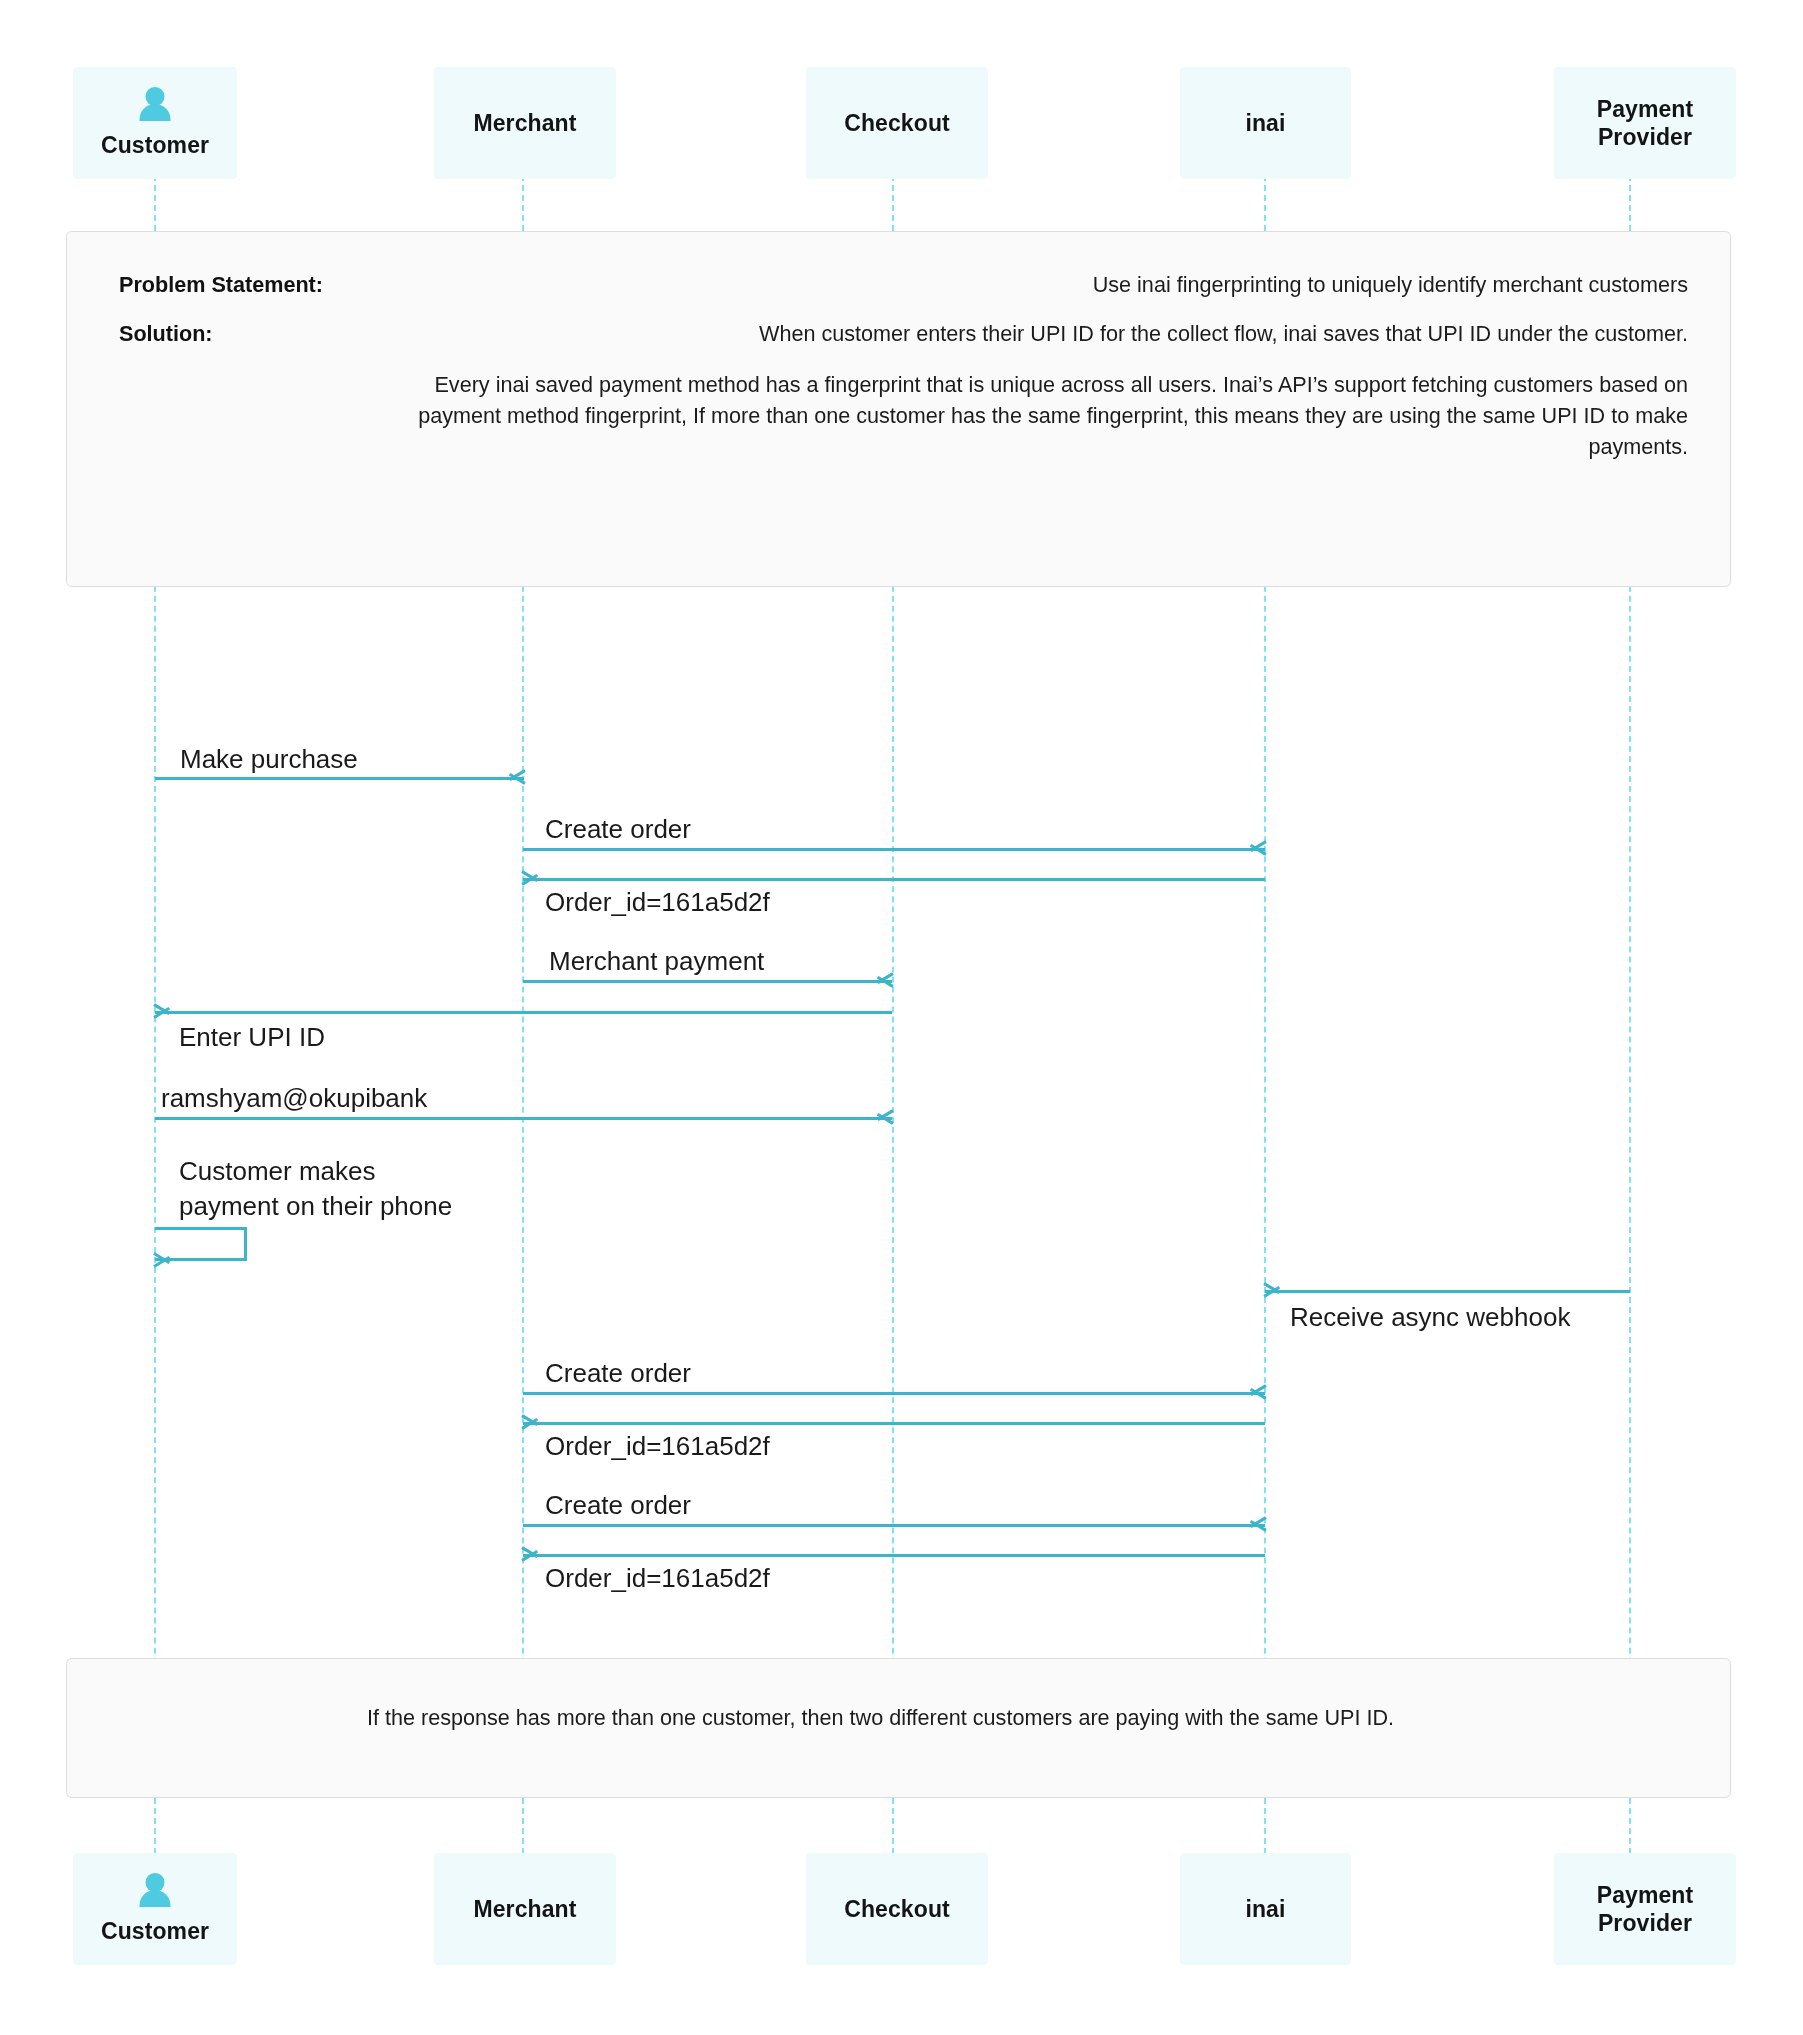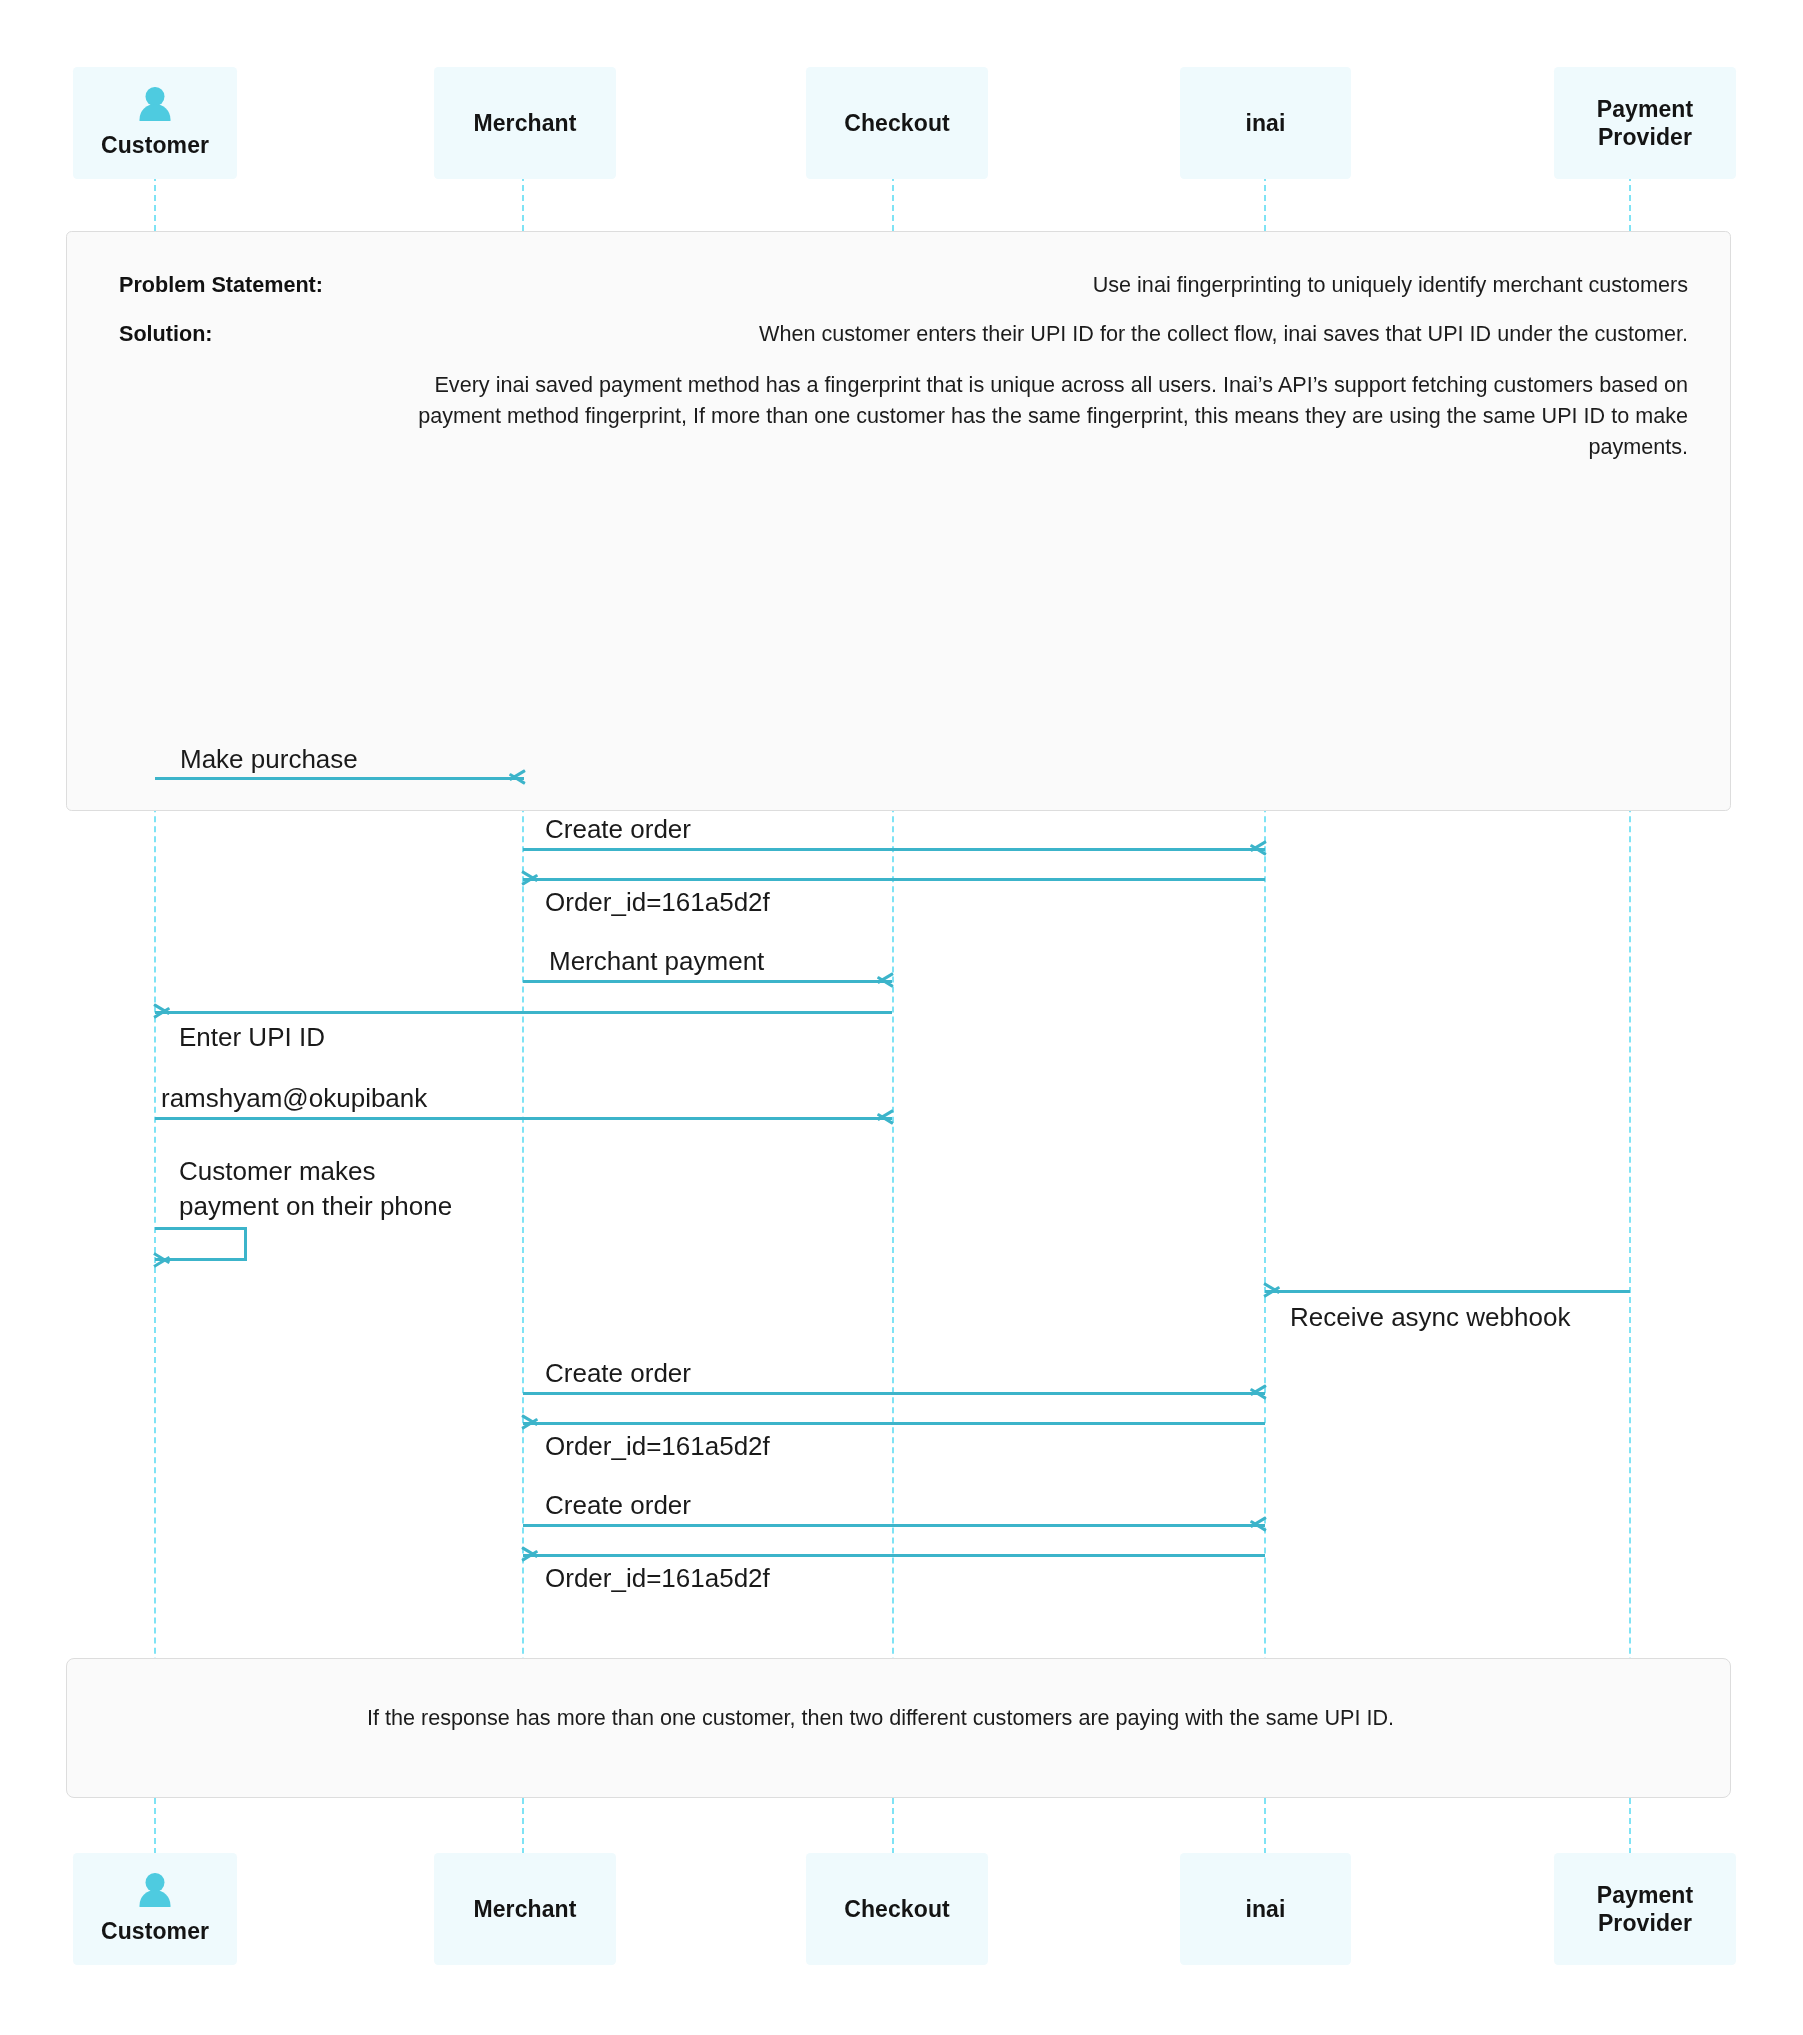--- a/index.html
+++ b/index.html
@@ -173,21 +173,21 @@
   </div>
 
   <div class="participant" style="left:1180px; top:67px; width:171px; height:112px;">
     <span class="plabel">inai</span>
   </div>
 
   <div class="participant" style="left:1554px; top:67px; width:182px; height:112px;">
     <span class="plabel"><span>Payment</span><br><span>Provider</span></span>
   </div>
 
-  <div class="notebox" style="left:66px; top:231px; width:1665px; height:580px;">
+  <div class="notebox" style="left:66px; top:231px; width:1665px; height:356px;">
     <div class="note-grid">
 
       <div class="note-row">
         <div class="note-key">Problem Statement:</div>
         <div class="note-val">
           <p>Use inai fingerprinting to uniquely identify merchant customers</p>
         </div>
       </div>
 
       <div class="note-row" style="margin-bottom:21px;">
@@ -269,21 +269,21 @@
     <span class="line"></span>
       <span class="head-r"></span>
   </div>
 
   <div class="msg" style="left:523px; width:742px; top:1554px;">
     <span class="line"></span>
       <span class="head-l"></span>
   </div>
   <div class="msg-label" style="left:545px; top:1561px;">Order_id=161a5d2f</div>
 
-  <div class="notebox" style="left:66px; top:1658px; width:1665px; height:140px;border-radius:8px;">
+  <div class="notebox" style="left:66px; top:1658px; width:1665px; height:140px;">
     <div class="note-center">If the response has more than one customer, then two different customers are paying with the same UPI ID.</div>
   </div>
 
   <div class="participant" style="left:73px; top:1853px; width:164px; height:112px;">
     <span class="actor-icon">
       <span class="head"></span>
         <span class="body"></span>
     </span>
     <span class="plabel">Customer</span>
   </div>

